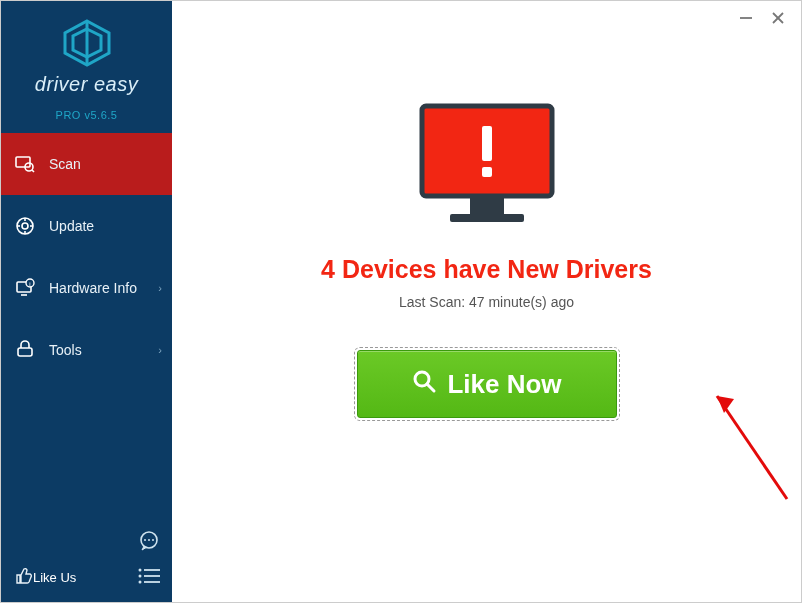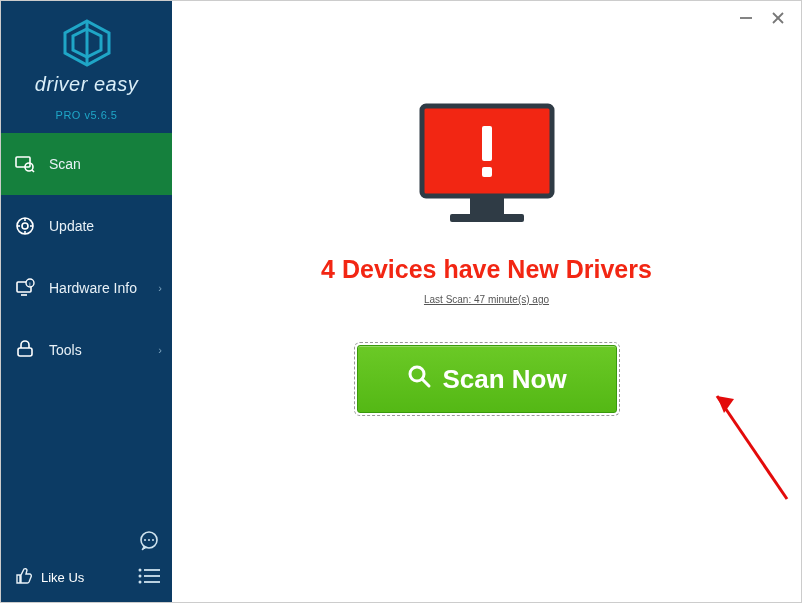--- a/index.html
+++ b/index.html
@@ -4,38 +4,38 @@
 <style>
 * { margin: 0; padding: 0; box-sizing: border-box; font-family: -apple-system, BlinkMacSystemFont, "Segoe UI", Arial, sans-serif; }
 body { width: 802px; height: 603px; overflow: hidden; background: #fff; }
 .app { display: flex; width: 100%; height: 100%; border: 1px solid #ccc; }
 .sidebar { width: 171px; height: 100%; background: #0c3b64; display: flex; flex-direction: column; color: #fff; }
 .logo-block { padding: 18px 0 12px 0; text-align: center; border-radius: 22px; }
 .logo-block svg { display: block; margin: 0 auto 6px auto; }
 .brand { font-style: italic; font-size: 20px; color: #d9eef8; letter-spacing: 0.5px; font-weight: 500; }
 .version { font-size: 11px; color: #1fa6c7; margin-top: 13px; letter-spacing: 0.5px; }
 .nav-item { display: flex; align-items: center; height: 62px; padding: 0 14px; cursor: pointer; font-size: 14px; color: #e8f1f7; position: relative; }
-.nav-item.active { background: #15803d; }
+.nav-item.active { background: #b91c1c; }
 .nav-item .icon-wrap { width: 26px; display: flex; align-items: center; justify-content: flex-start; margin-right: 8px; }
 .nav-item .chevron { position: absolute; right: 10px; font-size: 11px; color: #7ea6c1; }
 .sidebar-spacer { flex: 1; }
 .sidebar-bottom { display: flex; align-items: center; justify-content: space-between; padding: 8px 14px 14px 14px; }
-.like-wrap { display: flex; align-items: center; gap: 8px; cursor: pointer; font-size: 13px; text-align: center; }
+.like-wrap { display: flex; align-items: center; gap: 0; cursor: pointer; font-size: 13px; text-align: center; }
 .bottom-icons { display: flex; flex-direction: column; gap: 12px; align-items: flex-end; position: absolute; right: 12px; bottom: 14px; }
 .feedback-icon, .menu-icon { cursor: pointer; }
 .sidebar { position: relative; }
 
 .main { flex: 1; background: #fff; position: relative; display: flex; flex-direction: column; align-items: center; }
 .titlebar { position: absolute; top: 0; right: 0; display: flex; gap: 18px; padding: 10px 16px; }
 .titlebar span { cursor: pointer; color: #777; font-size: 15px; }
 
 .content { margin-top: 100px; text-align: center; width: 100%; }
 .monitor-wrap { display: flex; justify-content: center; margin-bottom: 24px; }
 .alert-title { color: #f22613; font-size: 25px; font-weight: 700; margin-bottom: 10px; }
-.last-scan { color: #555; font-size: 10px; margin-bottom: 40px; text-decoration: underline; }
+.last-scan { color: #555; font-size: 14px; margin-bottom: 40px; }
 .scan-btn { display: inline-flex; align-items: center; justify-content: center; gap: 10px; width: 260px; height: 68px; background: linear-gradient(#6bc926, #54b815); border: 1px solid #3a9a0c; border-radius: 3px; color: #fff; font-size: 26px; font-weight: 700; cursor: pointer; box-shadow: inset 0 1px 0 rgba(255,255,255,0.3); outline: 1px dashed rgba(0,0,0,0.4); outline-offset: 2px; }
 
 .arrow-annot { position: absolute; left: 520px; top: 380px; pointer-events: none; }
 </style>
 </head>
 <body>
 
 <div class="app">
   <div class="sidebar">
     <div class="logo-block">
@@ -161,21 +161,21 @@
       </div>
       <div class="alert-title">4 Devices have New Drivers</div>
       <div class="last-scan">Last Scan: 47 minute(s) ago</div>
       <button class="scan-btn">
         <span>
           <svg width="26" height="26" viewBox="0 0 26 26">
               <circle cx="11" cy="11" r="7" fill="none" stroke="#fff" stroke-width="3"></circle>
               <line x1="16" y1="16" x2="23" y2="23" stroke="#fff" stroke-width="3" stroke-linecap="round"></line>
             </svg>
         </span>
-        <span>Scan Now</span>
+        <span>Like Now</span>
       </button>
     </div>
 
     <svg class="arrow-annot" width="120" height="130" viewBox="0 0 120 130">
       <line x1="25" y1="15" x2="95" y2="118" stroke="#e30b0b" stroke-width="3"></line>
       <polygon points="25,15 42,18 32,32" fill="#e30b0b"></polygon>
     </svg>
   </div>
 </div>
 

